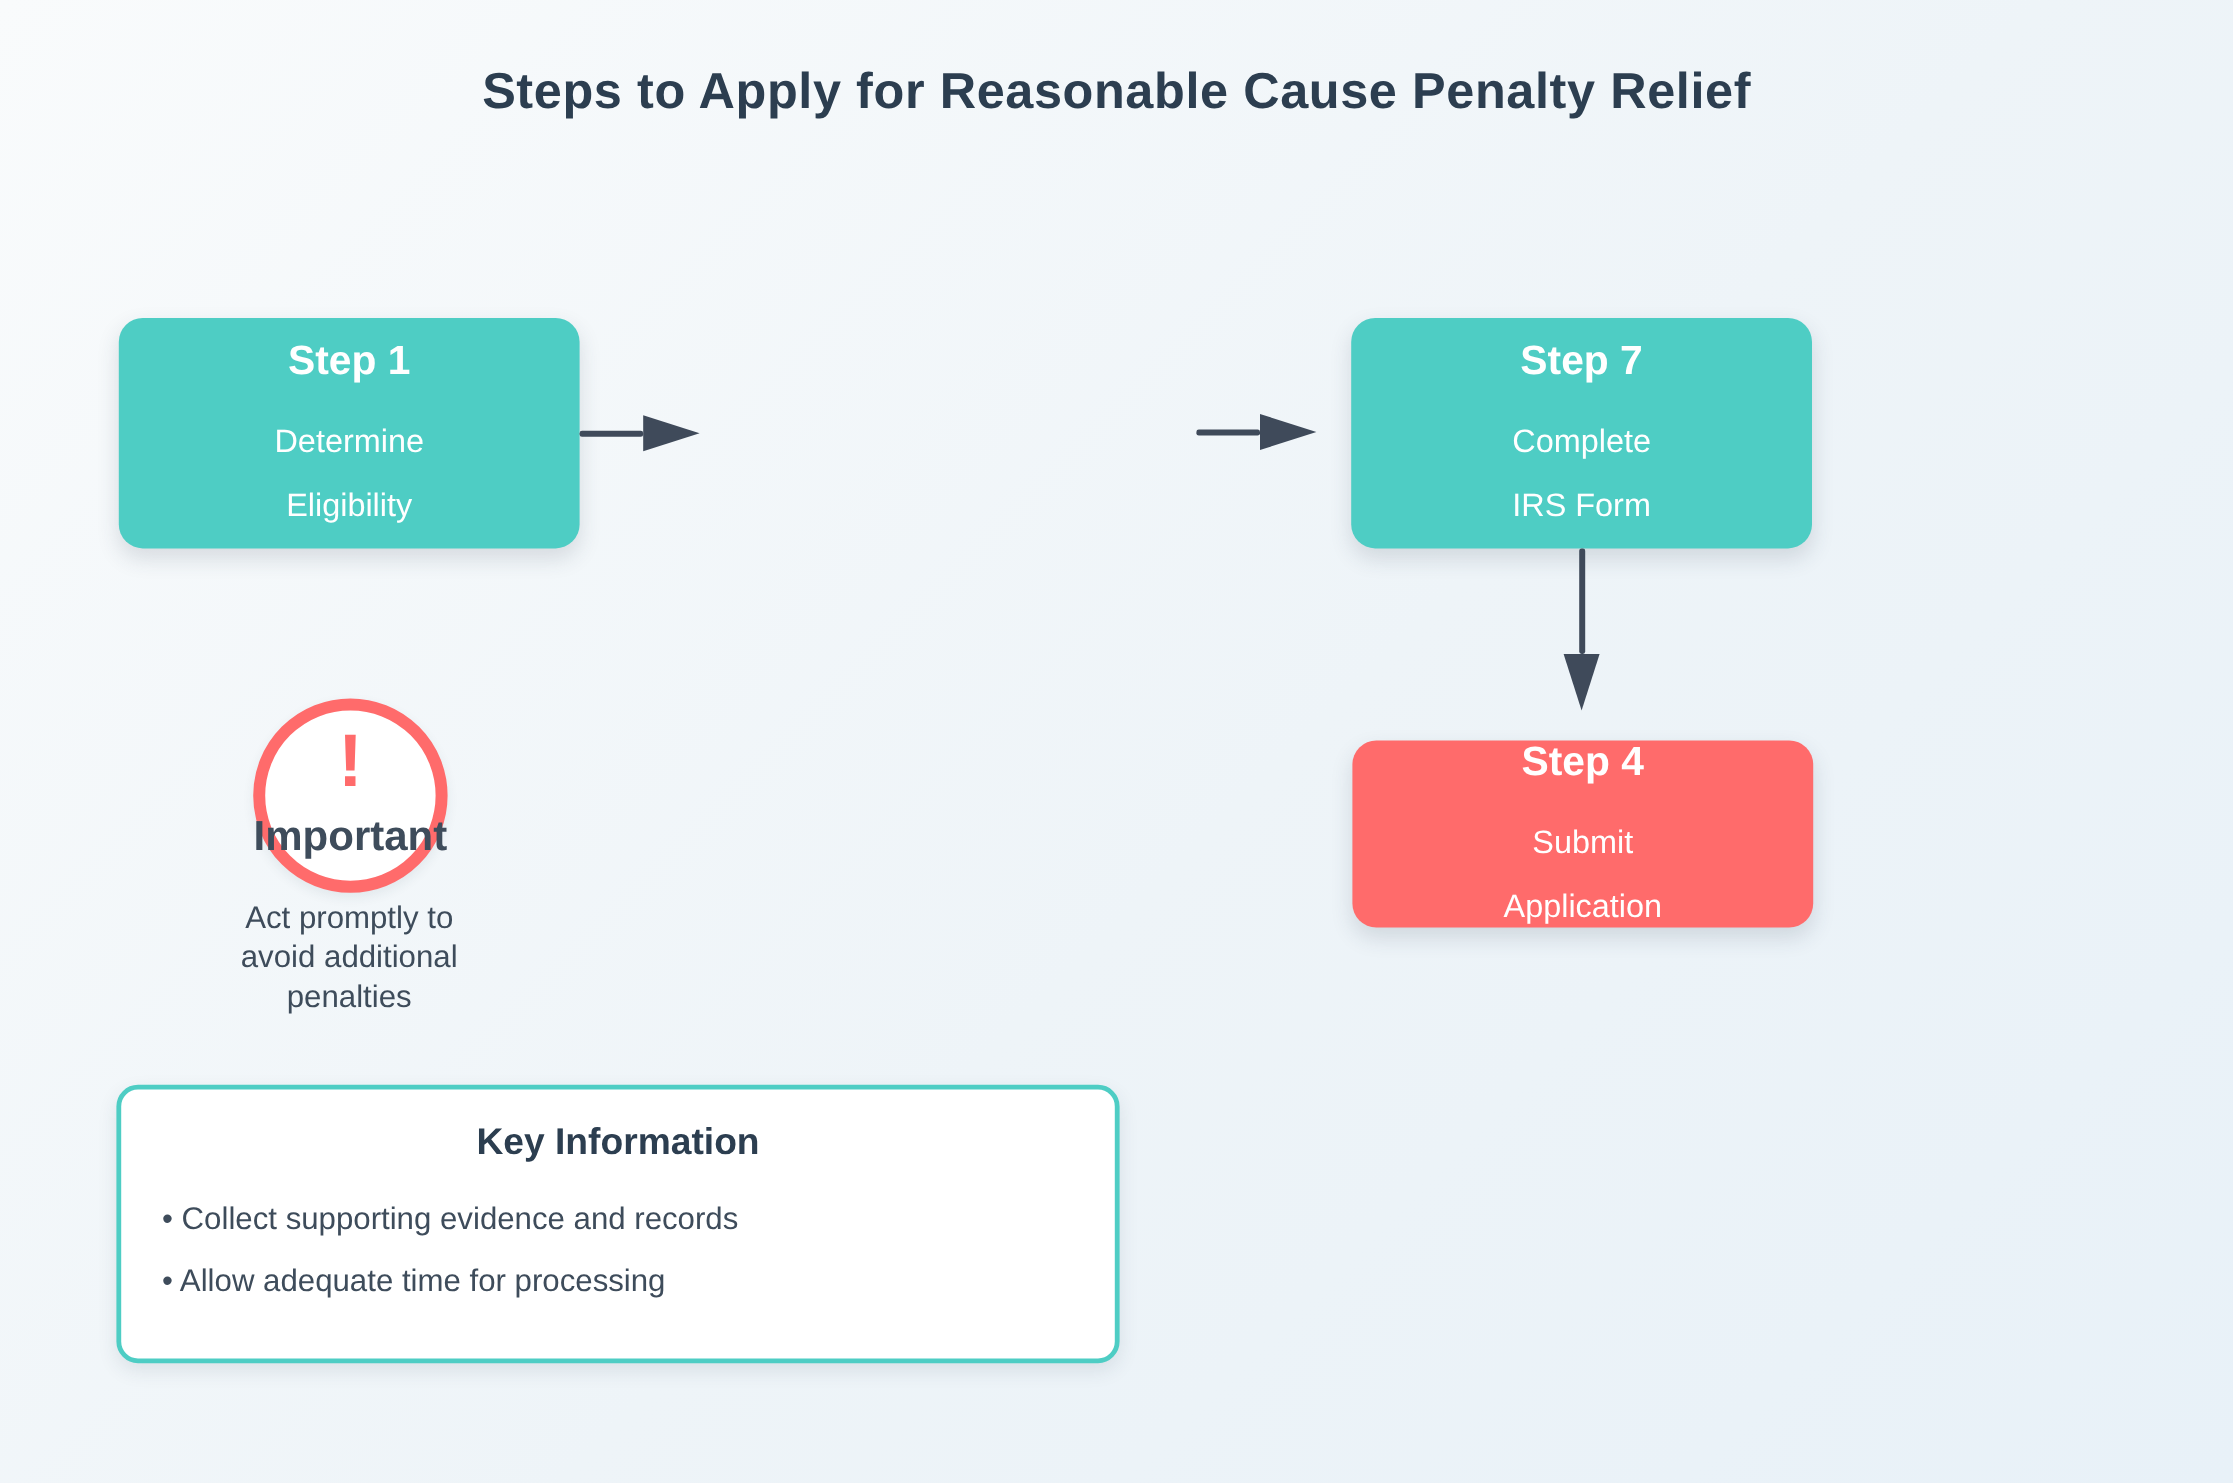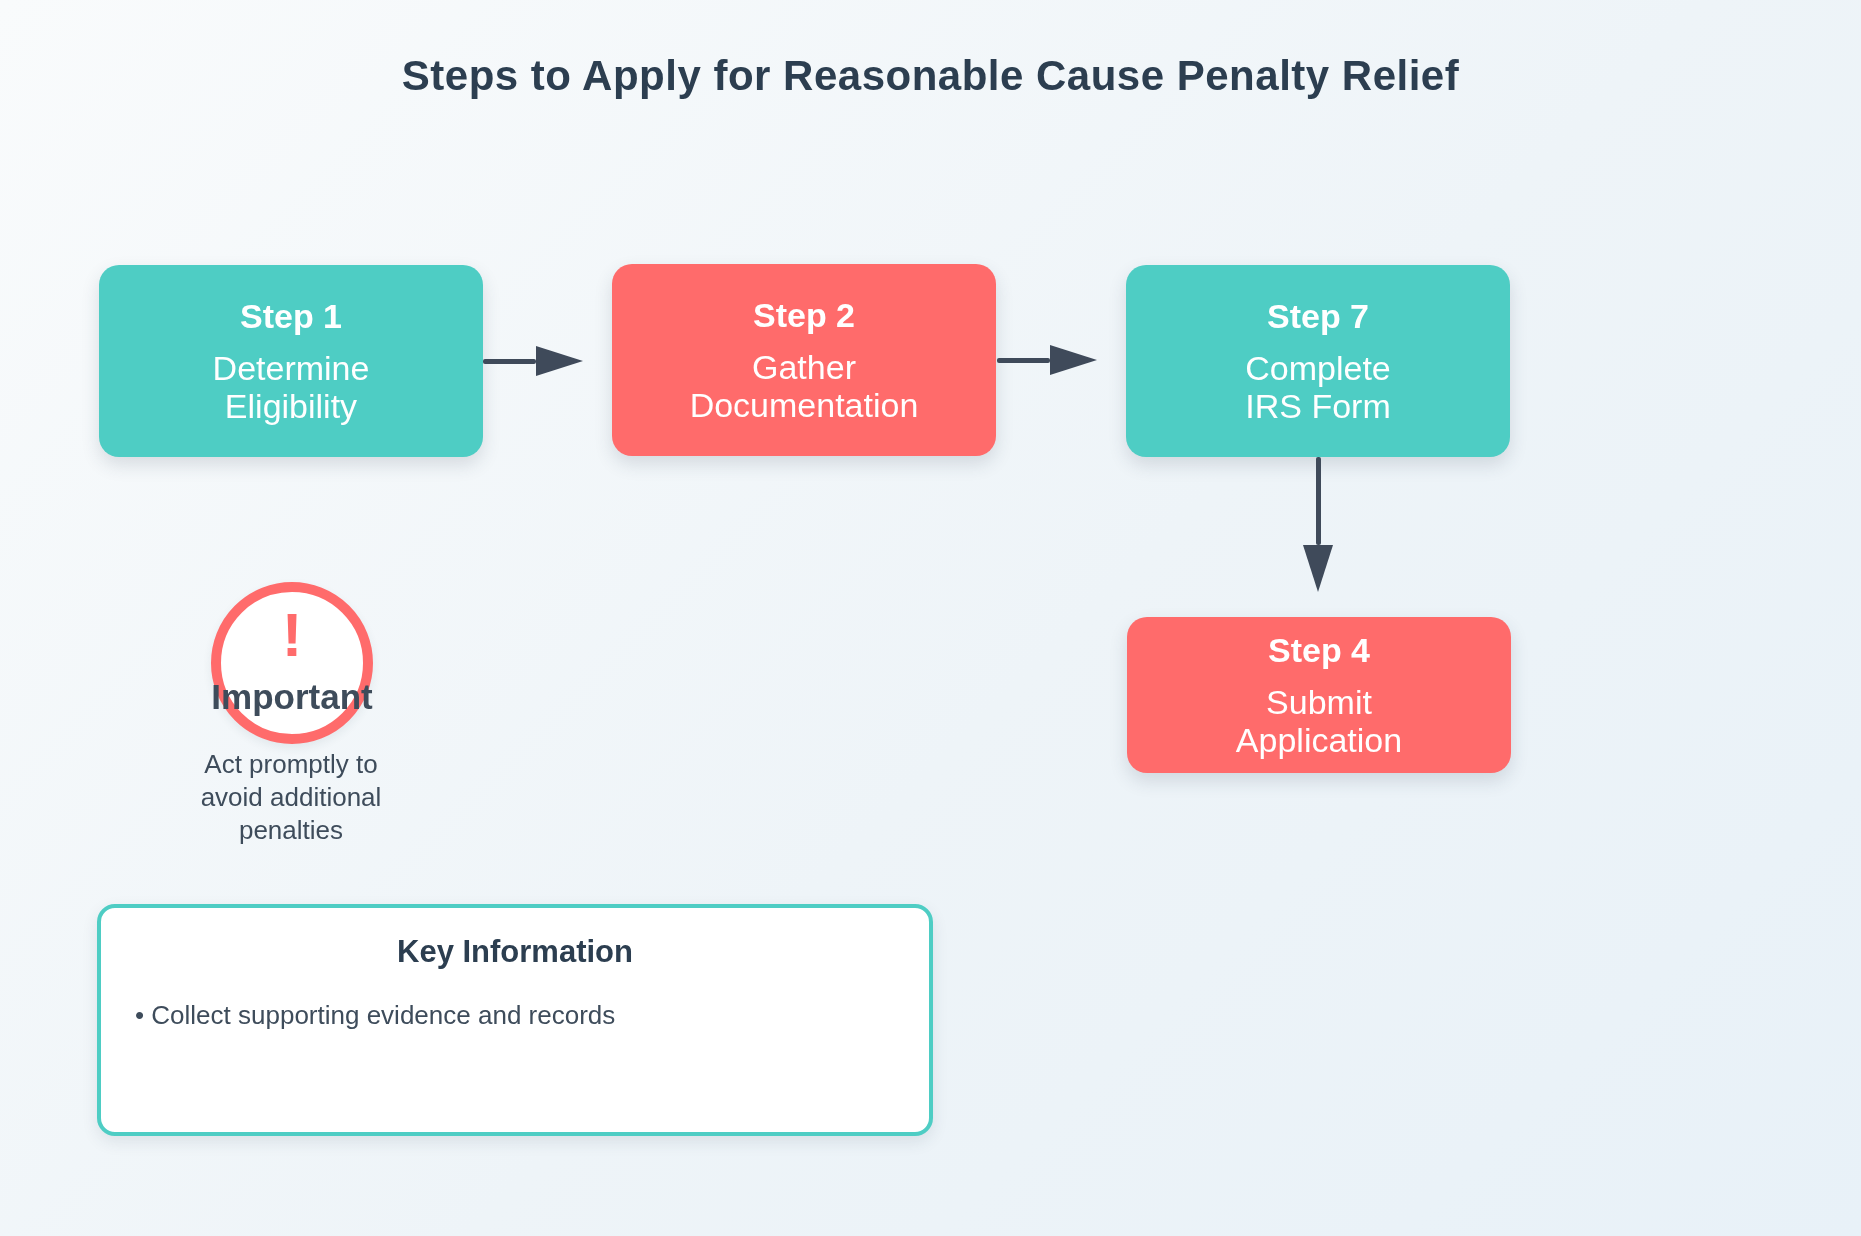--- a/index.html
+++ b/index.html
@@ -30,21 +30,21 @@
     color:#ffffff;text-align:center;
     box-shadow:0 8px 18px rgba(44,62,80,0.15);
   }
   .step-box.teal{background:var(--teal);}
   .step-box.coral{background:var(--coral);}
   #step1{left:99px;top:265px;}
   #step2{left:612px;top:264px;}
   #step3{left:1126px;top:265px;}
   #step4{left:1127px;top:617px;height:156px;}
   .step-title{font-size:34px;font-weight:bold;margin-bottom:13px;}
-  .step-line{font-size:34px;line-height:38px;}
+  .step-line{font-size:27px;line-height:38px;margin-top:15px;}
 
   .arrow-h{position:absolute;display:flex;align-items:center;height:30px;}
   #arrow1{left:483px;top:346px;width:100px;}
   #arrow2{left:997px;top:345px;width:100px;}
   .shaft-h{flex:1;height:5px;background:var(--arrow);border-radius:2px;}
   .head-right{
     width:0;height:0;
     border-top:15px solid transparent;border-bottom:15px solid transparent;
     border-left:47px solid var(--arrow);
   }
@@ -93,25 +93,20 @@
     <div class="step-title">Step 1</div>
     <div class="step-line">Determine</div>
     <div class="step-line">Eligibility</div>
   </div>
 
   <div class="arrow-h" id="arrow1">
     <div class="shaft-h"></div>
     <div class="head-right"></div>
   </div>
 
-  <div class="step-box coral" id="step2">
-    <div class="step-title">Step 2</div>
-    <div class="step-line">Gather</div>
-    <div class="step-line">Documentation</div>
-  </div>
 
   <div class="arrow-h" id="arrow2">
     <div class="shaft-h"></div>
     <div class="head-right"></div>
   </div>
 
   <div class="step-box teal" id="step3">
     <div class="step-title">Step 7</div>
     <div class="step-line">Complete</div>
     <div class="step-line">IRS Form</div>
@@ -136,16 +131,17 @@
   <div class="imp-caption">
     <div>Act promptly to</div>
     <div>avoid additional</div>
     <div>penalties</div>
   </div>
 
   <div class="key-box">
     <div class="key-title">Key Information</div>
     <div class="key-bullets">
       <div class="key-bullet">• Collect supporting evidence and records</div>
+      <div class="key-bullet">• Allow adequate time for processing</div>
     </div>
   </div>
 
 </div>
 
 </body></html>

